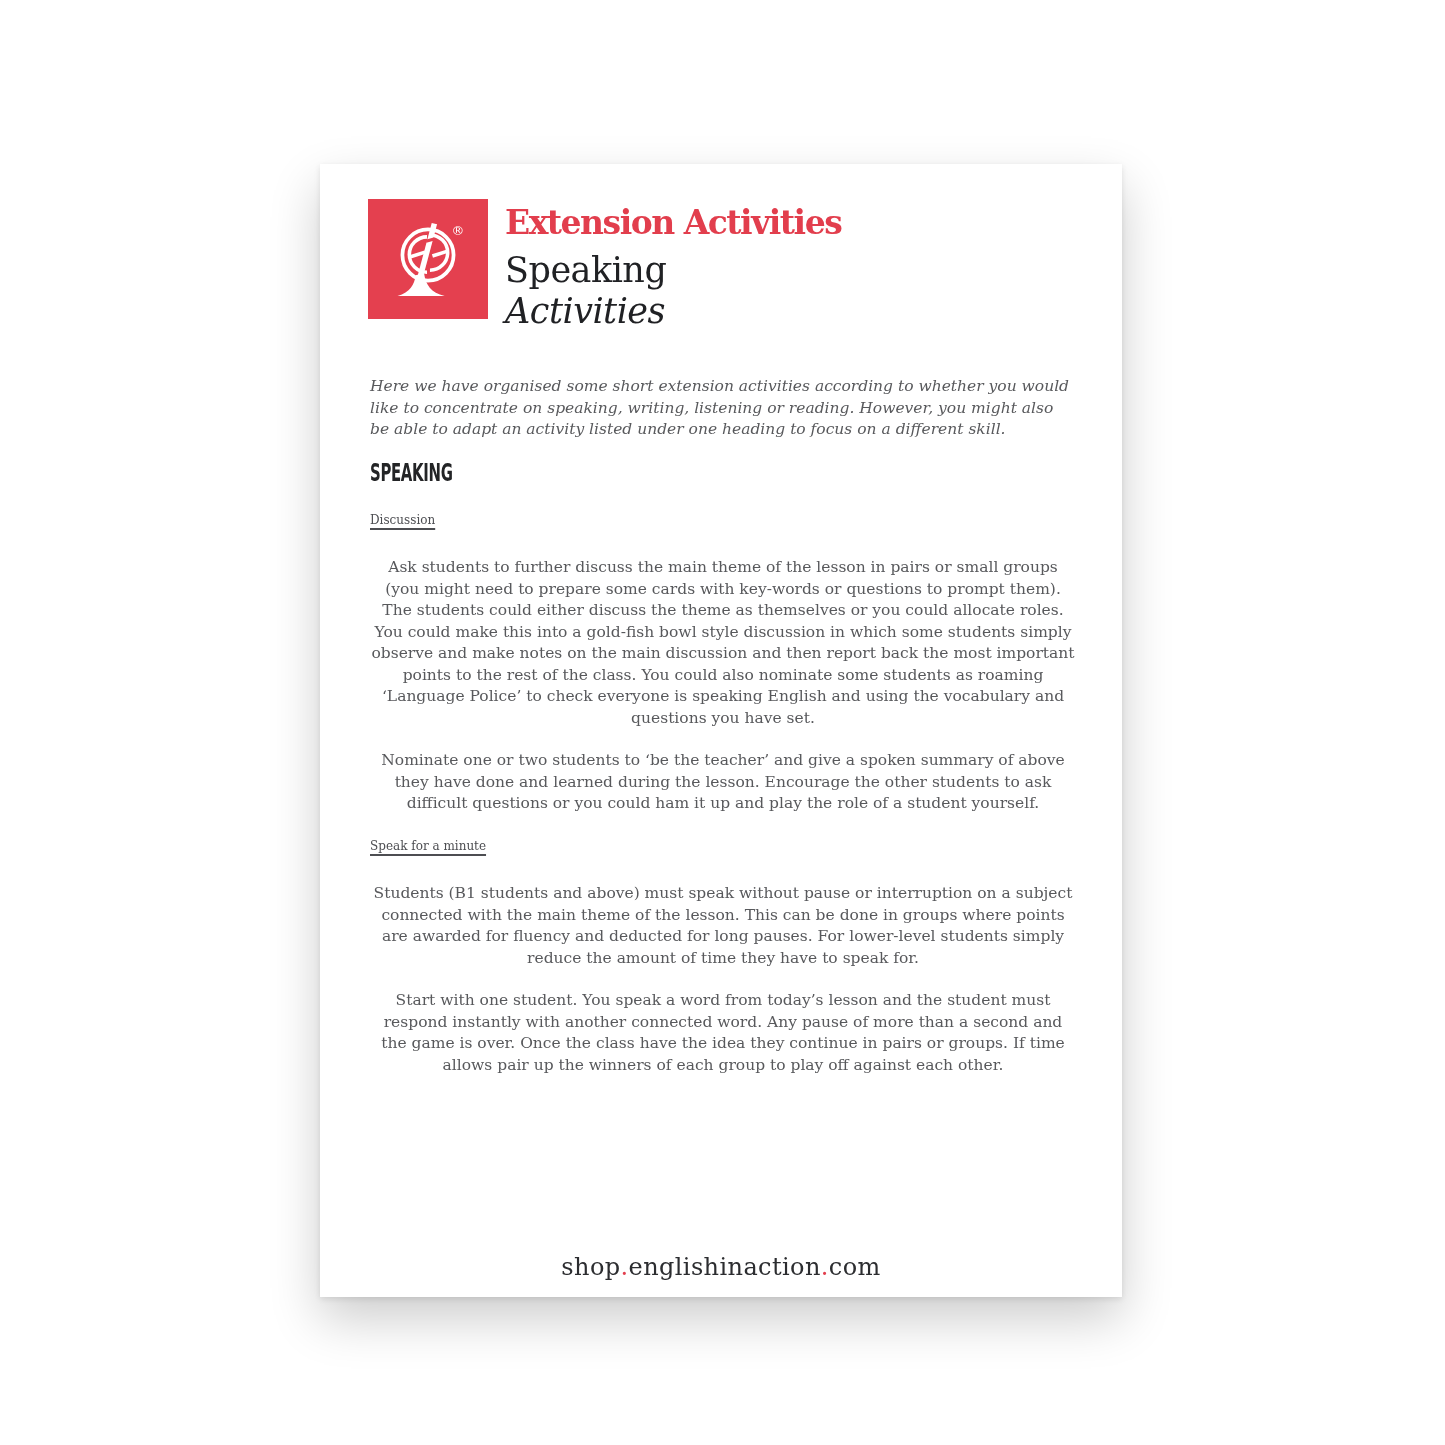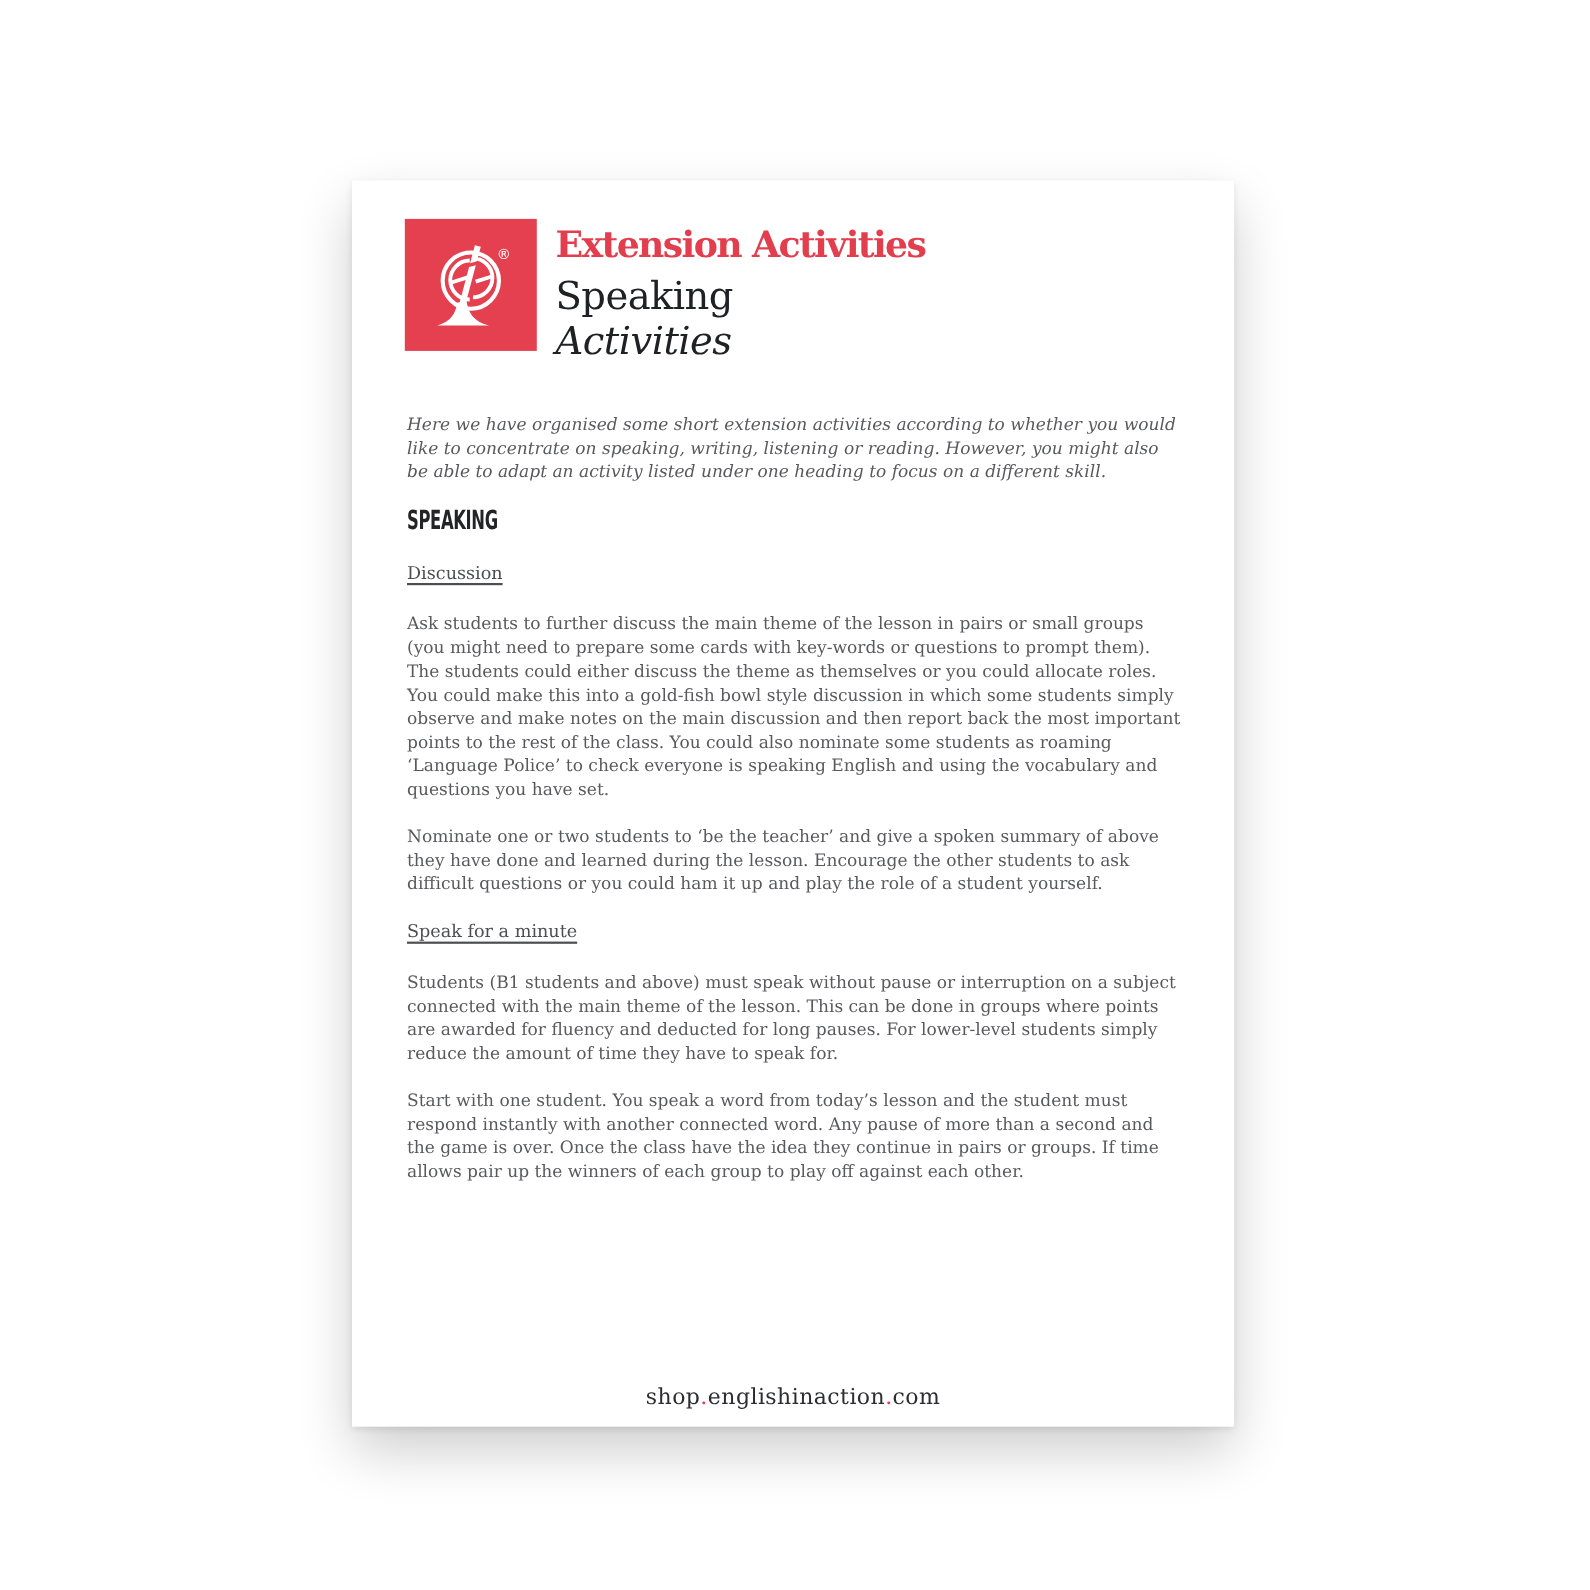--- a/index.html
+++ b/index.html
@@ -63,38 +63,38 @@
     font-weight: 700;
     font-size: 24px;
     line-height: 22px;
     letter-spacing: -0.5px;
     color: #232426;
     transform: scaleX(0.62);
     transform-origin: left center;
     white-space: nowrap;
   }
   .activity-title {
-    font-size: 16px;
+    font-size: 12px;
     font-weight: normal;
     color: #4d4e52;
     text-decoration: underline;
     text-decoration-thickness: 1.5px;
     text-underline-offset: 4px;
     margin: 0 0 26px 0;
   }
-  .activity-body { margin: 0 0 21px 0; }
+  .activity-body { margin: 0 0 21px 0; text-align: center; }
   .footer {
     position: absolute;
     left: 0; bottom: 16px;
     width: 100%;
     text-align: center;
   }
   .footer-link {
     display: inline-block;
-    font-size: 20px;
+    font-size: 24px;
     letter-spacing: 0.4px;
     color: #2c2d30;
     cursor: pointer;
   }
   .footer-link .dot { color: #e23e4d; }
 </style>
 </head>
 <body>
 
 <div class="canvas">

